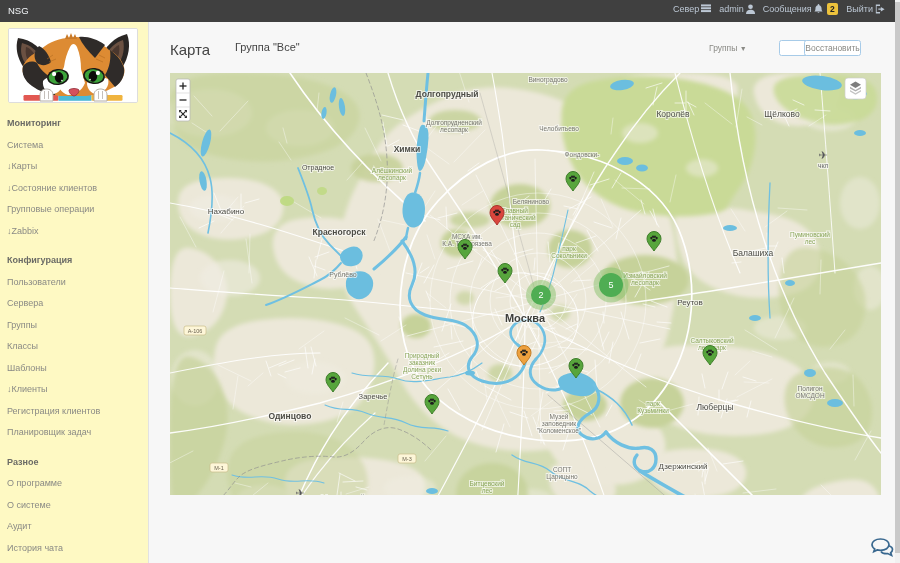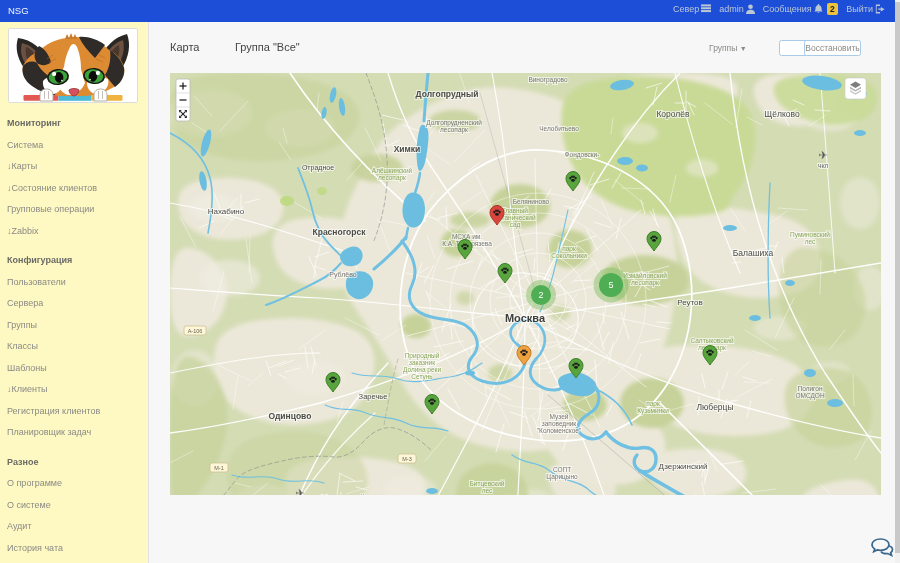--- a/index.html
+++ b/index.html
@@ -1,31 +1,31 @@
 <!DOCTYPE html>
 <html><head>
 <meta charset="utf-8">
 <style>
 * { margin:0; padding:0; box-sizing:border-box; }
 html,body { width:900px; height:563px; overflow:hidden; background:#f8f8f8; font-family:"Liberation Sans",sans-serif; }
-.navbar { position:absolute; left:0; top:0; width:895px; height:22px; background:#1d4ed8; }
+.navbar { position:absolute; left:0; top:0; width:895px; height:22px; background:#404040; }
 .navbar .brand { position:absolute; left:8px; top:5px; color:#f2f5f8; font-size:9.5px; }
 .nav-right { position:absolute; right:10px; top:0; height:18px; display:flex; align-items:center; }
 .nav-item { display:flex; align-items:center; gap:2px; margin-left:8px; color:#bcc7d4; font-size:9px; }
 .badge2 { background:#edc23c; color:#222; font-size:8.5px; font-weight:bold; padding:1px 3.5px; border-radius:2px; margin-left:2px; }
 .scrollbar { position:absolute; right:0; top:0; width:5px; height:563px; background:#f1f1f1; }
 .scrollbar .thumb { position:absolute; top:2px; left:0; width:5px; height:551px; background:#c9c9c9; }
 .sidebar { position:absolute; left:0; top:22px; width:149px; height:541px; background:#fef9c3; border-right:1px solid #e2e2e2; }
 .logobox { position:absolute; left:8px; top:6px; width:130px; height:75px; background:#fff; border:1px solid #ddd; border-radius:2px; overflow:hidden; }
 .menu { position:absolute; left:7px; top:91px; font-size:9px; color:#8a8a85; }
 .menu .hdr { font-weight:bold; color:#6b6b66; }
 .menu div { height:21.5px; line-height:21.5px; white-space:nowrap; }
 .menu .gap { height:8px; }
 .content { position:absolute; left:149px; top:22px; width:746px; height:541px; background:#f7f7f7; }
-.pagehead { position:absolute; left:21px; top:19px; font-size:11px; color:#444; }
+.pagehead { position:absolute; left:21px; top:19px; font-size:15px; color:#444; }
 .pagehead2 { position:absolute; left:86px; top:19px; font-size:11px; color:#444; }
 .grpdd { position:absolute; left:560px; top:21px; font-size:8.5px; color:#8a8a85; }
 .btn { position:absolute; top:18px; height:16px; background:#fff; border:1px solid #a7cbe8; border-radius:2.5px; font-size:8.5px; color:#8a8a85; line-height:14px; text-align:center; }
 .btn.tbl { left:630px; width:37px;padding-left:24px; }
 .btn.rst { left:655px; width:57px;text-align:center; }
 .mapwrap { position:absolute; left:21px; top:51px; width:711px; height:422px; overflow:hidden; }
 .chaticon { position:absolute; right:5px; bottom:2px; }
 </style>
 </head>
 <body>

